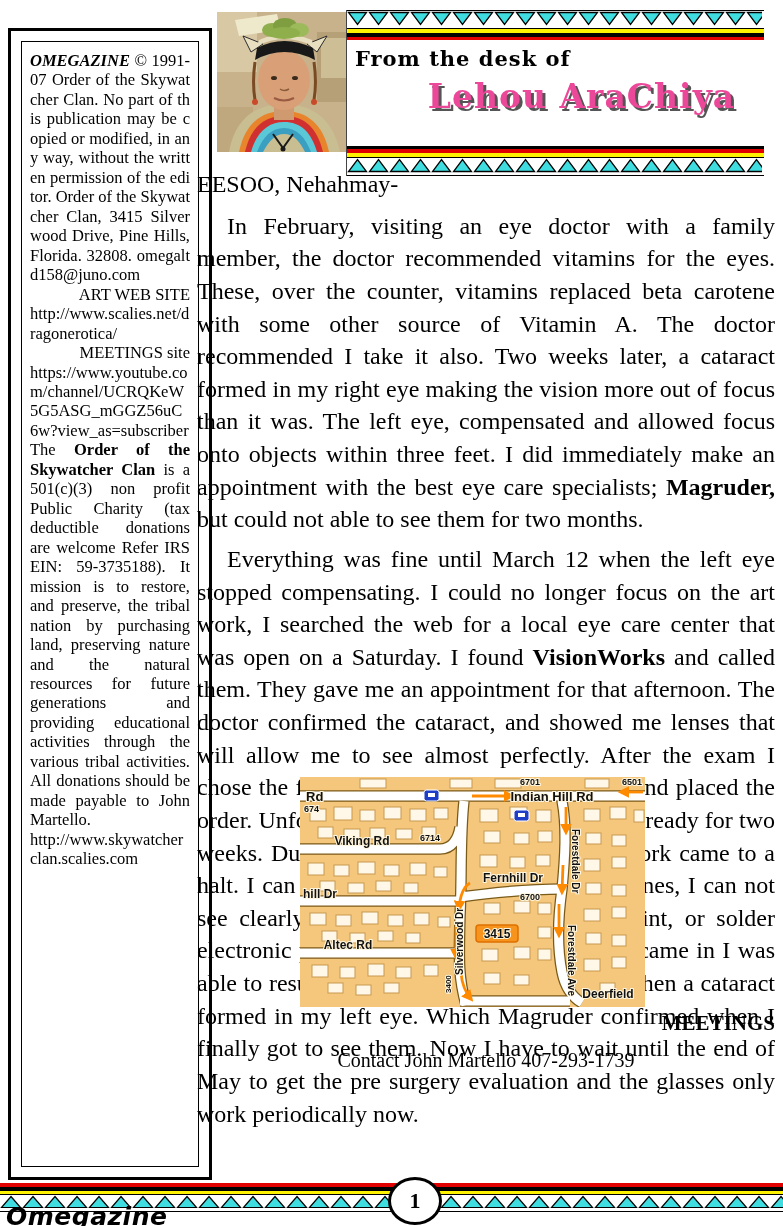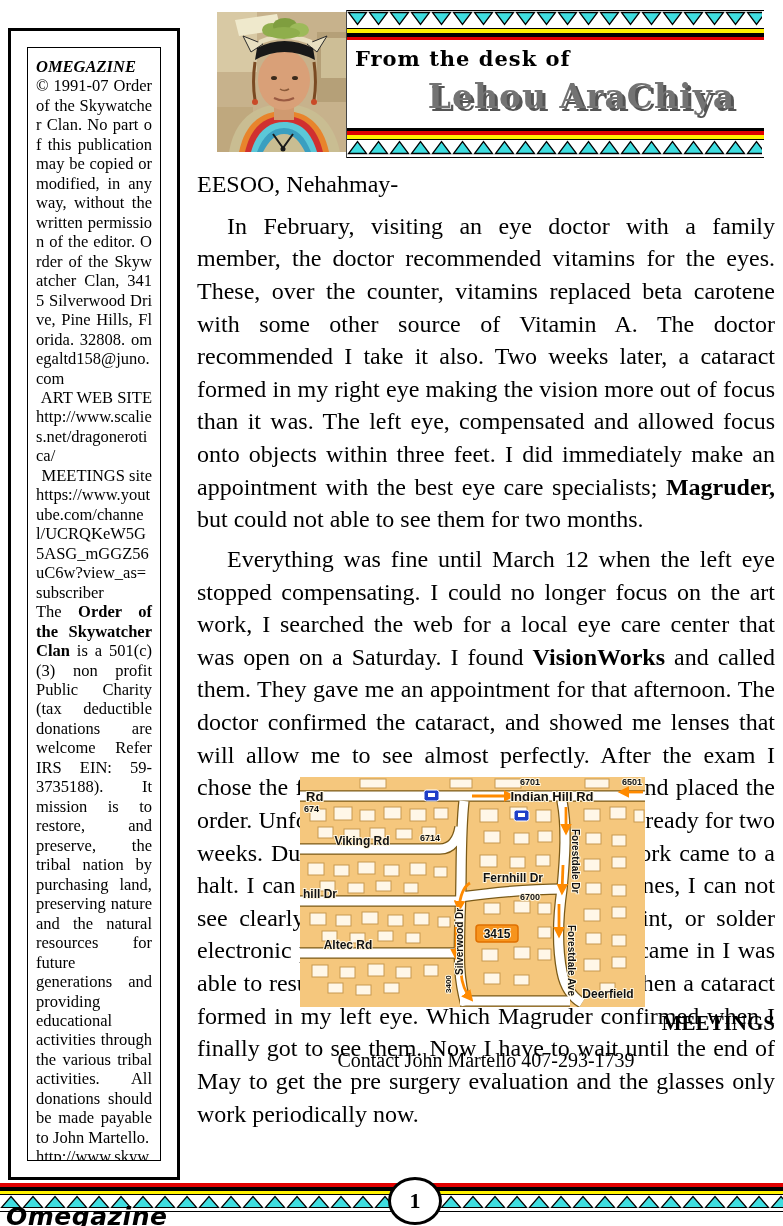--- a/index.html
+++ b/index.html
@@ -2,55 +2,55 @@
 <html><head>
 <meta charset="utf-8">
 <style>
   html,body{margin:0;padding:0;}
   body{
     width:783px;height:1226px;position:relative;background:#ffffff;
     font-family:"Liberation Serif", serif;color:#000;overflow:hidden;
   }
   
   .sidebar{
-    position:absolute;left:8px;top:28px;width:172px;height:1152px;
-    border:3px solid #000;padding:16px;box-sizing:border-box;background:#fff;
+    position:absolute;left:8px;top:28px;width:204px;height:1152px;
+    border:3px solid #000;padding:10px;box-sizing:border-box;background:#fff;
   }
   .sidebar-inner{
     border:1px solid #000;width:100%;height:100%;box-sizing:border-box;
     padding:9px 8px;font-size:16.5px;line-height:1.18;text-align:justify;
     overflow:hidden;
   }
   .sidebar p{margin:0;}
   .zine-title{font-weight:bold;font-style:italic;}
   .brk{overflow-wrap:anywhere;word-break:break-all;}
   .side-head{text-align:right;font-weight:normal;}
   .mt26{margin-top:26px;} .mt48{margin-top:48px;} .mt52{margin-top:52px;}
   .mt30{margin-top:30px;} .mt38{margin-top:38px;}
   .indent20{text-indent:20px;}
   b{font-weight:bold;}
   
   .photo{position:absolute;left:217px;top:12px;width:135px;height:140px;}
   .banner{
-    position:absolute;left:346px;top:10px;width:417px;height:148px;
+    position:absolute;left:346px;top:10px;width:417px;height:166px;
     display:flex;flex-direction:column;background:#fff;border-left:1px solid #444;
   }
   .tri-band{height:17px;border-top:1px solid #000;border-bottom:1px solid #000;line-height:0;}
   .stripe{width:100%;}
   .s-yellow{height:4px;background:#FFF200;}
   .s-black{height:4px;background:#000;}
   .s-red{height:3px;background:#E00000;}
   .banner-content{flex:1;position:relative;}
   .from-desk{
     font-family:"DejaVu Serif", serif;font-weight:bold;font-size:21px;
     letter-spacing:1px;padding:6px 0 0 8px;
   }
   .author{
     font-family:"DejaVu Serif", serif;font-weight:bold;font-size:33px;
-    color:#737373;text-shadow:3px 3px 0 #555;text-align:center;
+    color:#ec4899;text-shadow:3px 3px 0 #555;text-align:center;
     padding-left:52px;margin-top:6px;letter-spacing:1px;
   }
   
   .article{position:absolute;left:197px;top:168px;width:578px;font-size:24px;line-height:1.36;}
   .salutation{margin:0 0 9px 0;}
   .article p.body{ text-align:justify;text-indent:30px;margin:0 0 7px 0;}
   
   .map{position:absolute;left:300px;top:777px;width:345px;height:230px;}
   .map text{font-family:"Liberation Sans", sans-serif;font-weight:bold;fill:#111;
     paint-order:stroke;stroke:#FFF6DF;stroke-width:2px;}

